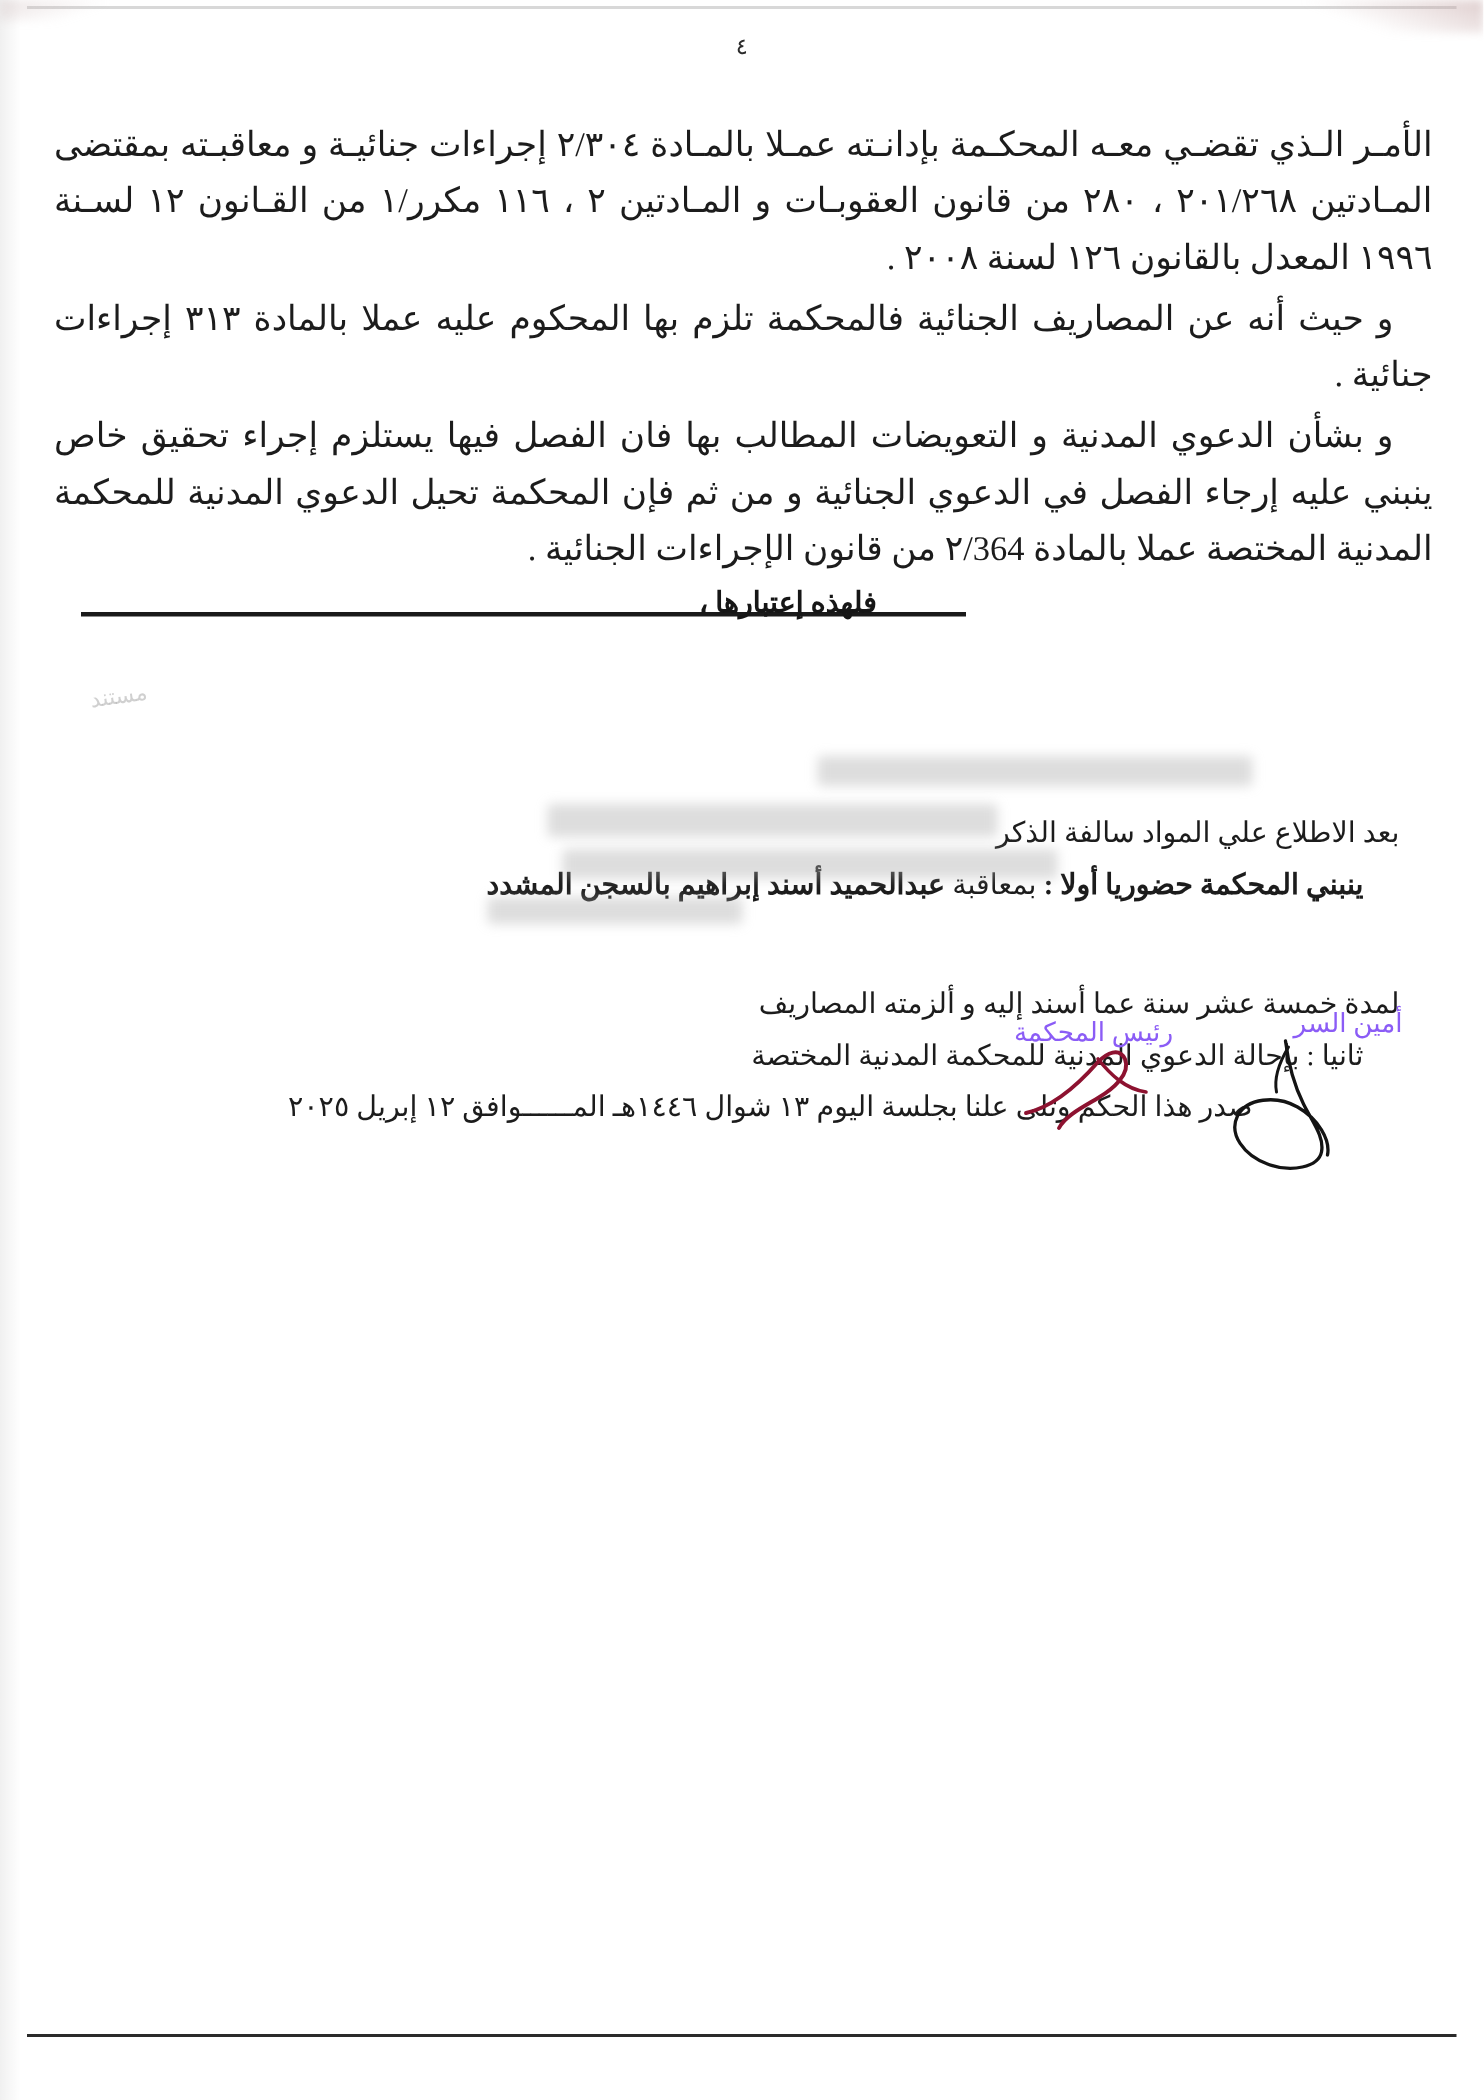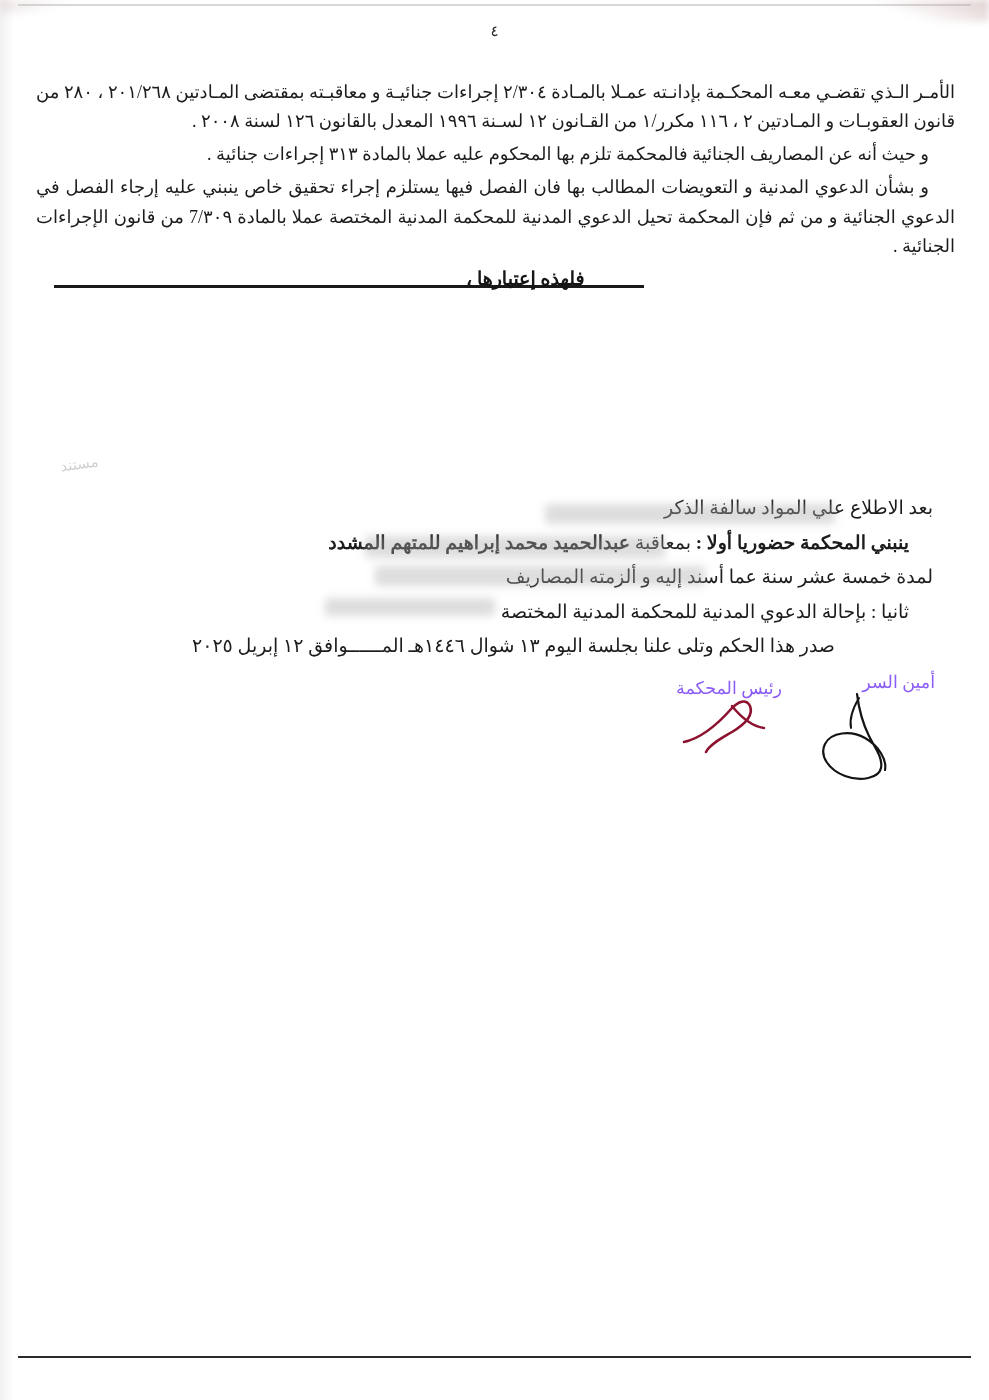--- a/index.html
+++ b/index.html
@@ -48,21 +48,21 @@
   }
   .body-text {
     position: absolute;
     top: 78px;
     right: 34px;
     left: 36px;
     text-align: justify;
     color: #1c1c1c;
   }
   .para {
-    font-size: 18px;
+    font-size: 23px;
     line-height: 1.62;
     margin: 0 0 4px 0;
     text-align: justify;
     text-justify: inter-word;
     letter-spacing: 0.1px;
   }
   .para.indent {
     text-indent: 26px;
   }
   .rule-wrap {
@@ -94,21 +94,21 @@
     left: 36px;
     color: #1c1c1c;
   }
   .rline {
     font-size: 19px;
     line-height: 1.66;
     margin: 0 0 3px 0;
     white-space: nowrap;
     position: relative;
   }
-  .rline.pad1 { padding-right: 22px; }
+  .rline.pad1 { padding-right: 22px; margin-top: 48px; }
   .rline.pad2 { padding-right: 46px; }
   .rline.center-ish { padding-right: 120px; }
   .bold { font-weight: bold; }
   
   .redact {
     position: absolute;
     background: rgba(170,170,170,0.40);
     filter: blur(4px);
     border-radius: 3px;
   }
@@ -181,36 +181,36 @@
   <div class="edge-line-top"></div>
   <div class="paper-shadow-left"></div>
   <div class="scan-blotch-right"></div>
   <div class="scan-blotch-left"></div>
 
   <div class="page-number">٤</div>
 
   <div class="body-text">
     <p class="para">الأمـر الـذي تقضـي معـه المحكـمة بإدانـته عمـلا بالمـادة ٢/٣٠٤ إجراءات جنائيـة و معاقبـته بمقتضى المـادتين ٢٠١/٢٦٨ ، ٢٨٠ من قانون العقوبـات و المـادتين ٢ ، ١١٦ مكرر/١ من القـانون ١٢ لسـنة ١٩٩٦ المعدل بالقانون ١٢٦ لسنة ٢٠٠٨ .</p>
     <p class="para indent">و حيث أنه عن المصاريف الجنائية فالمحكمة تلزم بها المحكوم عليه عملا بالمادة ٣١٣ إجراءات جنائية .</p>
-    <p class="para indent">و بشأن الدعوي المدنية و التعويضات المطالب بها فان الفصل فيها يستلزم إجراء تحقيق خاص ينبني عليه إرجاء الفصل في الدعوي الجنائية و من ثم فإن المحكمة تحيل الدعوي المدنية للمحكمة المدنية المختصة عملا بالمادة 7/٣٠٩ من قانون الإجراءات الجنائية .</p>
+    <p class="para indent">و بشأن الدعوي المدنية و التعويضات المطالب بها فان الفصل فيها يستلزم إجراء تحقيق خاص ينبني عليه إرجاء الفصل في الدعوي الجنائية و من ثم فإن المحكمة تحيل الدعوي المدنية للمحكمة المدنية المختصة عملا بالمادة ٢/364 من قانون الإجراءات الجنائية .</p>
 
     <div class="rule-wrap">
       <div class="rule"></div>
       <div class="forthis">فلهذه إعتبارها ،</div>
     </div>
   </div>
 
   <div class="watermark">مستند</div>
 
   <div class="ruling">
     <p class="rline pad1">بعد الاطلاع علي المواد سالفة الذكر</p>
     <p class="rline pad2">
       <span class="bold">ينبني المحكمة حضوريا أولا :</span>
       <span>بمعاقبة</span>
-      <span class="bold">عبدالحميد محمد إبراهيم للمتهم المشدد</span>
+      <span class="bold">عبدالحميد أسند إبراهيم بالسجن المشدد</span>
     </p>
     <p class="rline pad1">لمدة خمسة عشر سنة عما أسند إليه و ألزمته المصاريف</p>
     <p class="rline pad2">ثانيا : بإحالة الدعوي المدنية للمحكمة المدنية المختصة</p>
     <p class="rline center-ish">صدر هذا الحكم وتلى علنا بجلسة اليوم ١٣ شوال ١٤٤٦هـ المــــــوافق ١٢ إبريل ٢٠٢٥</p>
 
     <div class="redact" style="top:12px; right:120px; width:290px; height:20px;"></div>
     <div class="redact" style="top:44px; right:290px; width:300px; height:22px;"></div>
     <div class="redact" style="top:74px; right:250px; width:330px; height:20px;"></div>
     <div class="redact" style="top:106px; right:460px; width:170px; height:18px;"></div>
   </div>

